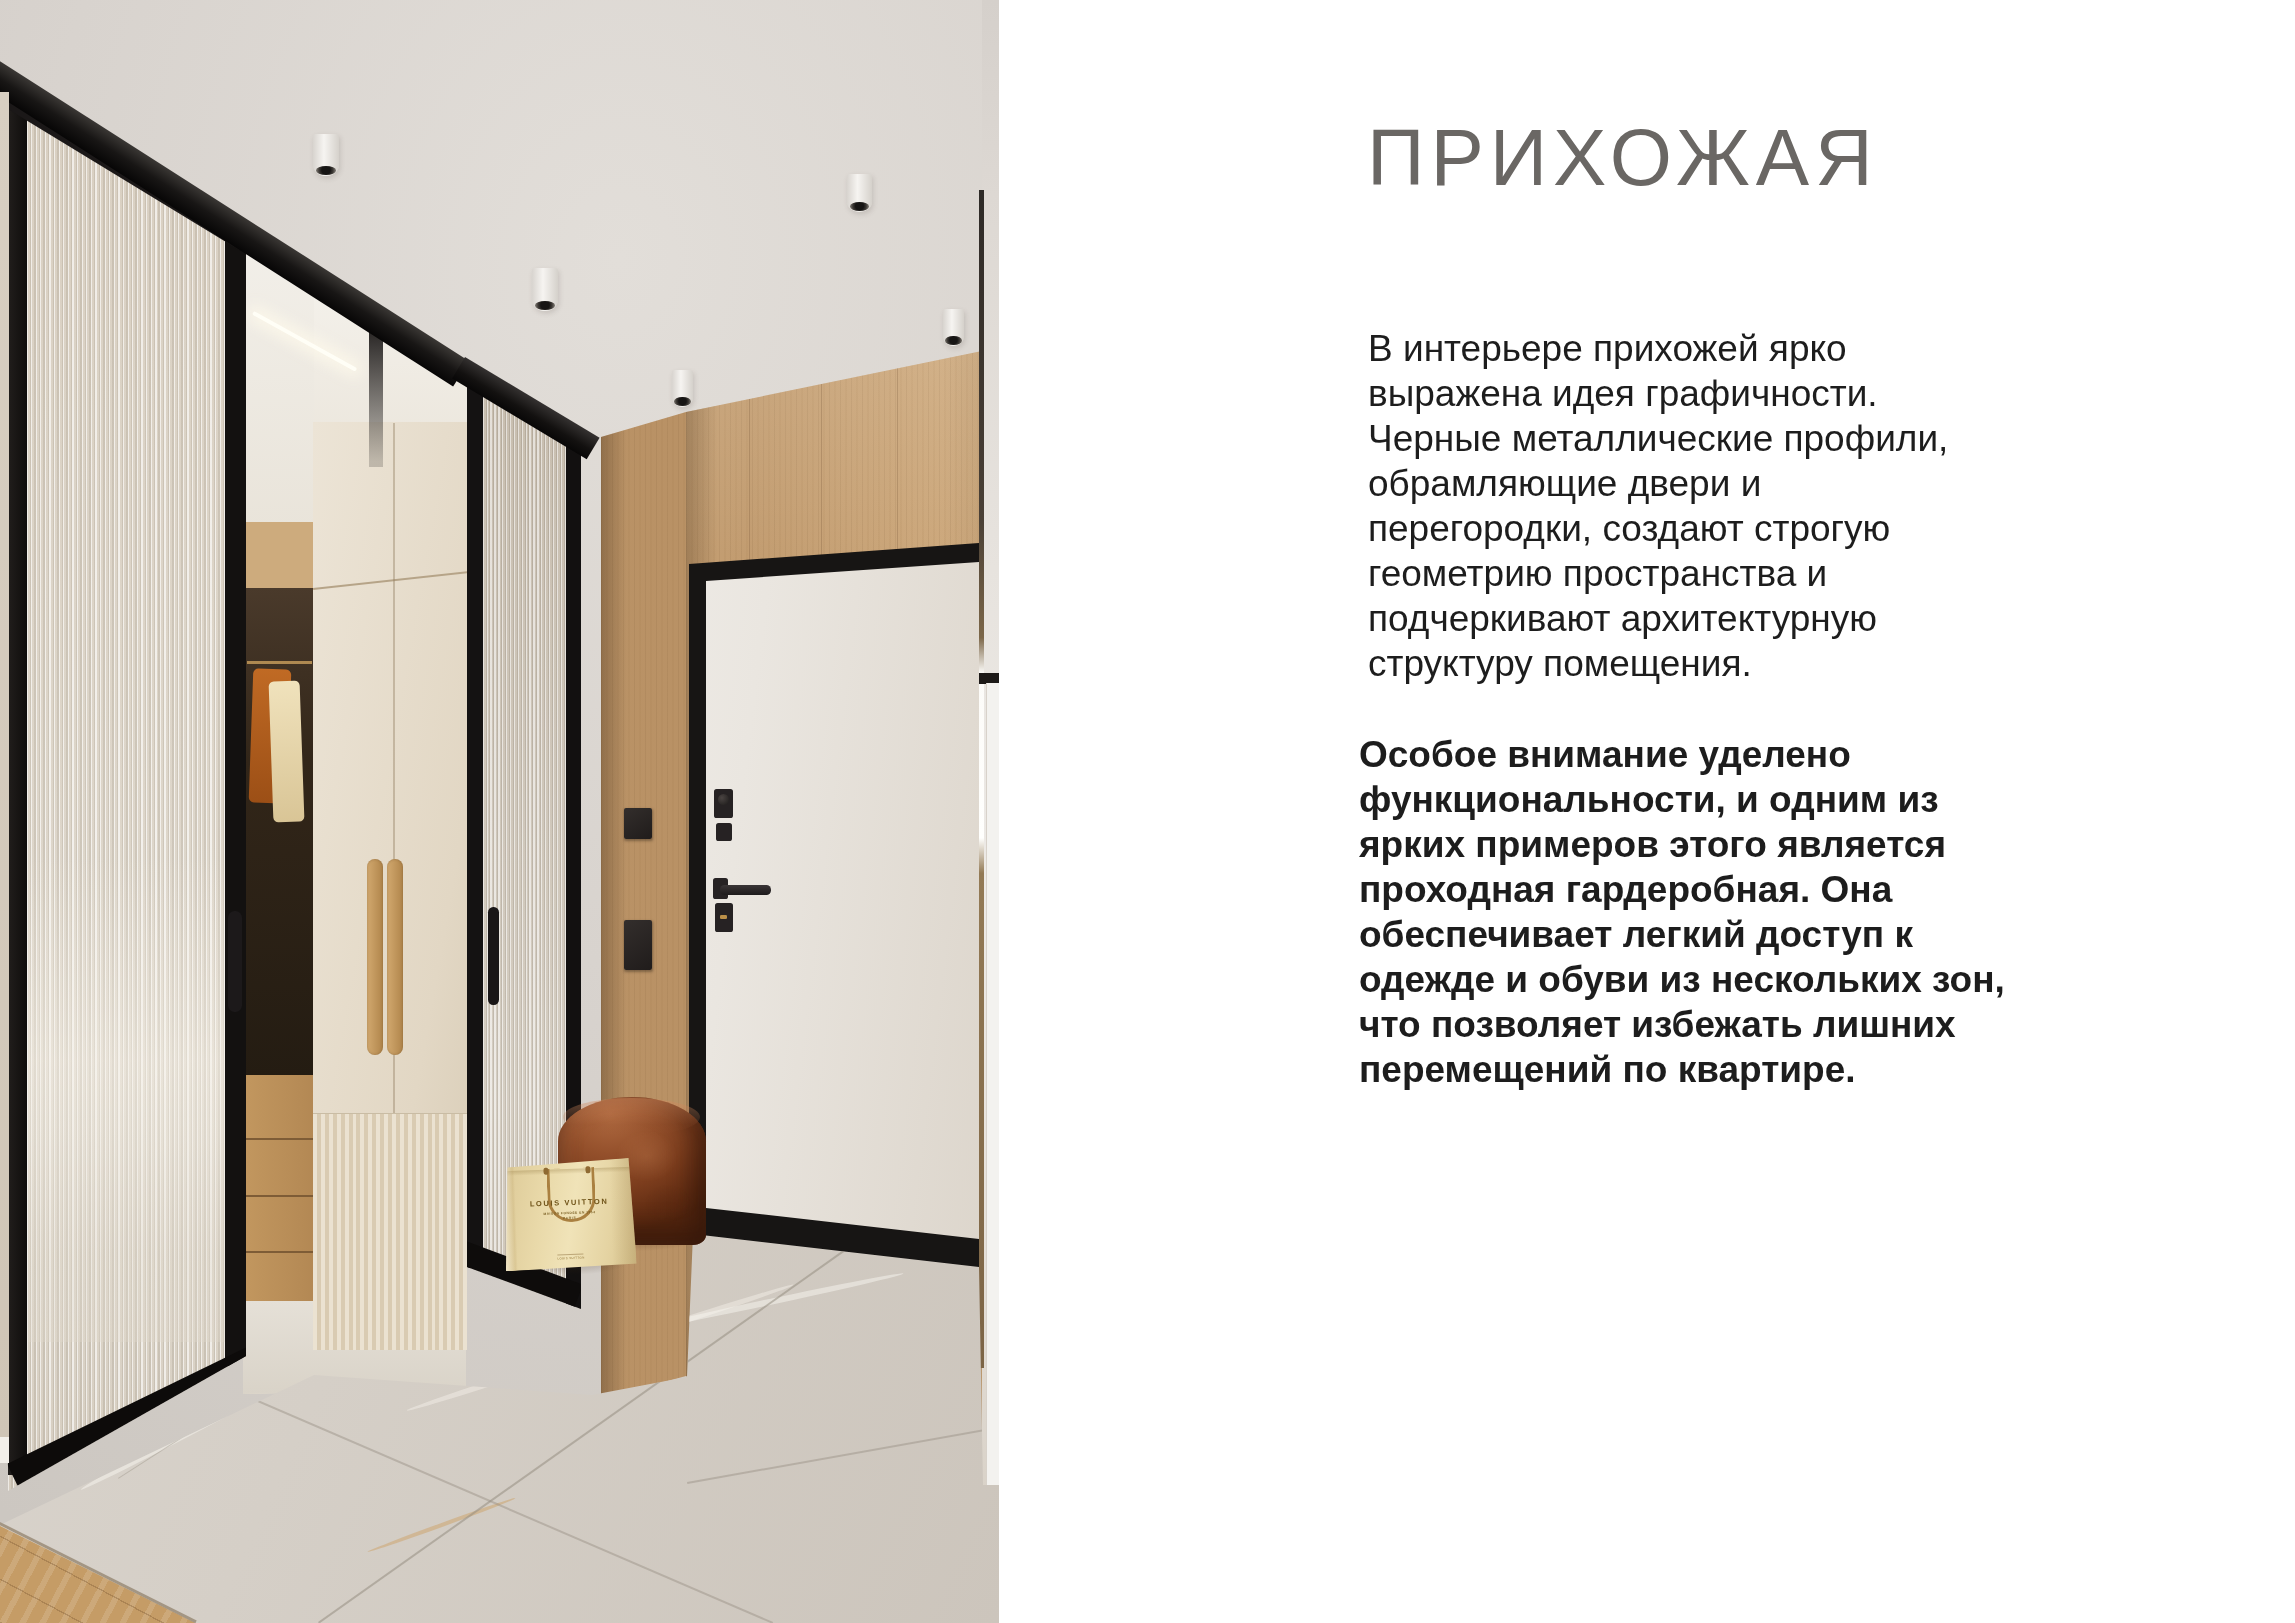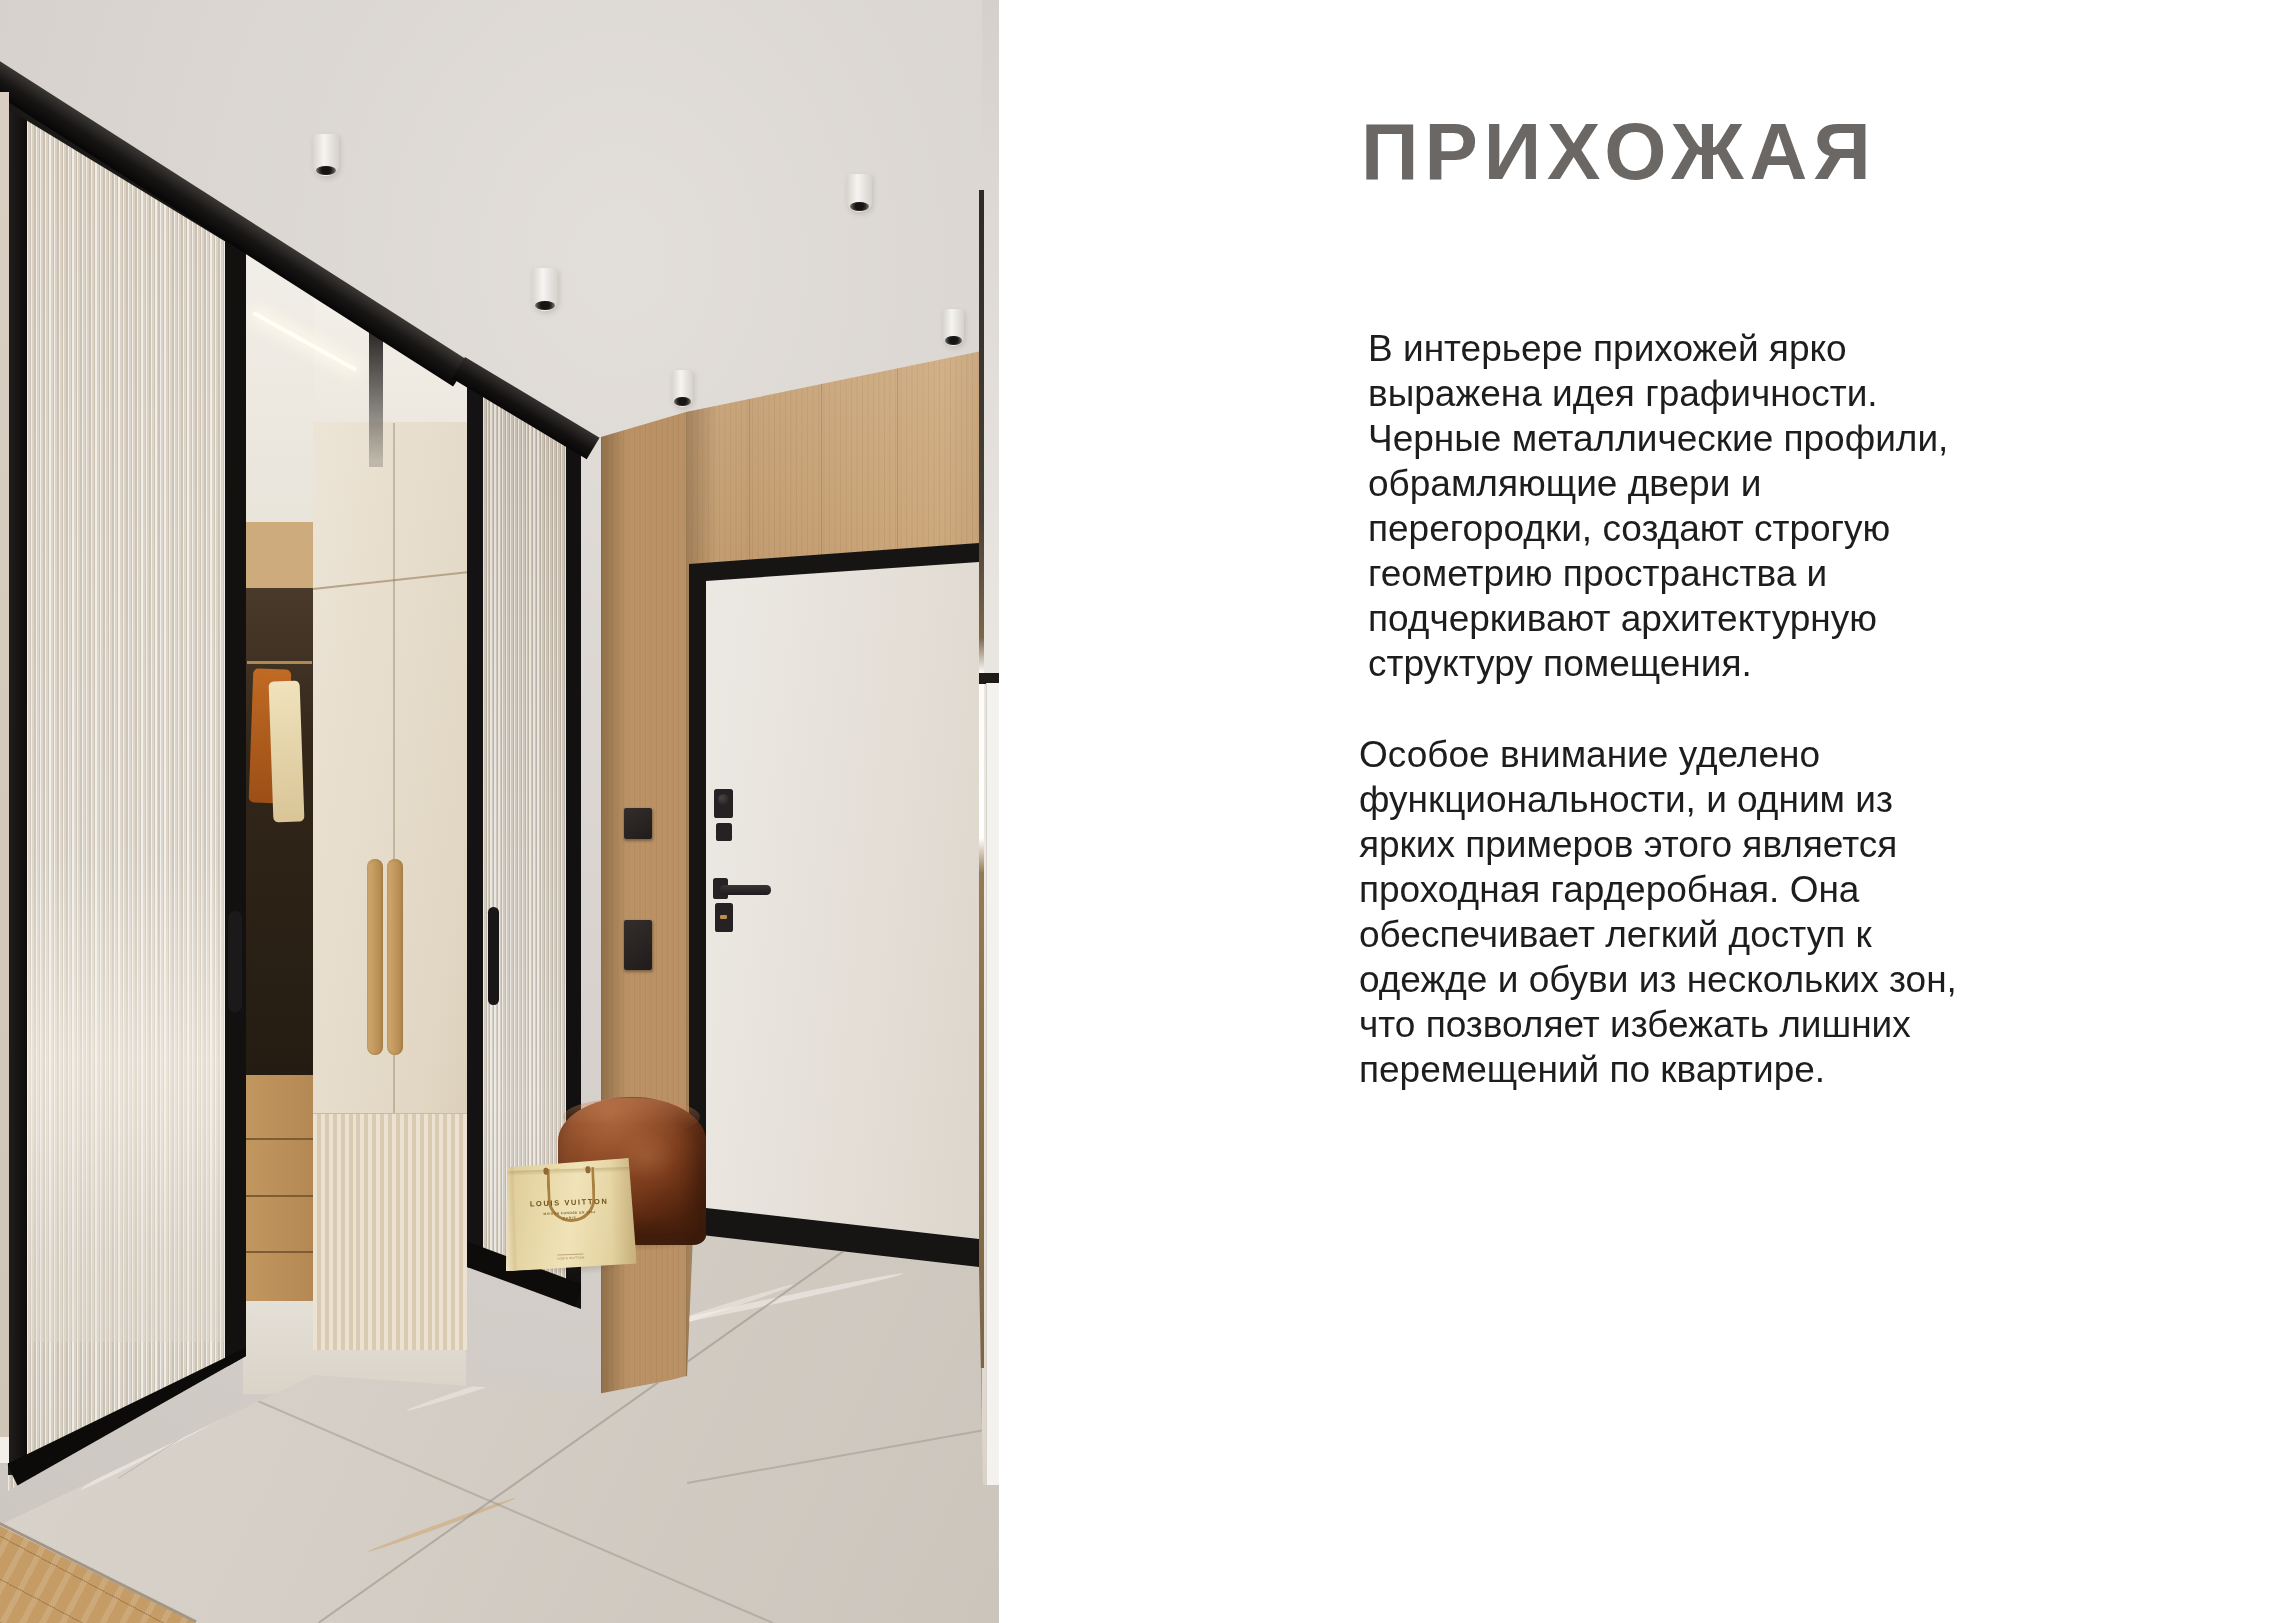--- a/index.html
+++ b/index.html
@@ -135,21 +135,21 @@
         background:radial-gradient(circle at 50% 45%,#171514 38%,#3c3834 62%,#78736d 85%);}
 
   
   .switch{left:624px;width:27.5px;background:linear-gradient(145deg,#332e2c,#201c1b);border-radius:2px;
           box-shadow:0.7px 1.3px 2.6px rgba(40,30,20,.4);}
 
   
   .title{left:1359px;top:110px;font-size:80px;line-height:80px;letter-spacing:5.9px;color:#6a6764;font-weight:500;white-space:nowrap;}
   .para{left:1359px;width:825px;font-size:37px;line-height:45px;color:#1d1d1d;white-space:pre-line;}
   .para1{top:317px;}
-  .para2{top:732px;}
+  .para2{top:732px;font-weight:bold;}
 </style>
 </head>
 <body>
 
 <div class="page">
 
   <figure class="photo" style="margin:0">
 
     <div class="abs wood-return" style="left:0;top:0;width:999px;height:1623px">
       <div class="abs grain" style="left:601px;top:412px;width:85px;height:988px"></div>
@@ -281,21 +281,21 @@
       </div>
     <div class="abs spot" style="left:847px;top:174px;width:25px;height:38px">
         <div class="lens"></div>
       </div>
     <div class="abs spot" style="left:943px;top:309px;width:21px;height:37px">
         <div class="lens"></div>
       </div>
   </figure>
 
   <section>
-    <h1 class="abs title" style="margin:2px;font-weight:700">ПРИХОЖАЯ</h1>
+    <h1 class="abs title" style="margin:8px;font-weight:400">ПРИХОЖАЯ</h1>
     <p class="abs para para1" style="margin:9px">В интерьере прихожей ярко
 выражена идея графичности.
 Черные металлические профили,
 обрамляющие двери и
 перегородки, создают строгую
 геометрию пространства и
 подчеркивают архитектурную
 структуру помещения.</p>
     <p class="abs para para2" style="margin:0">Особое внимание уделено
 функциональности, и одним из

